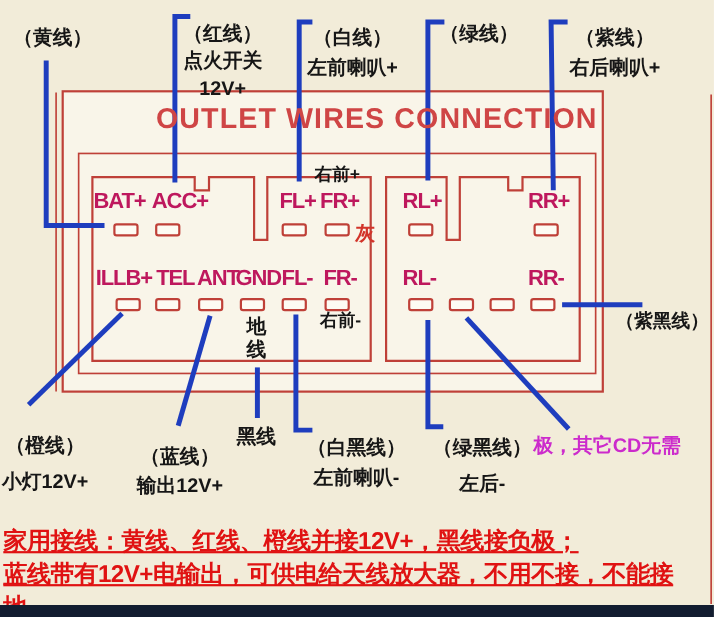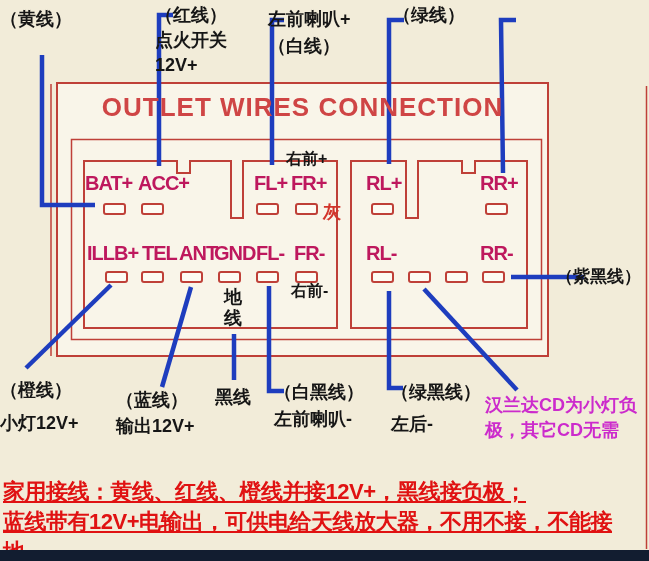--- a/index.html
+++ b/index.html
@@ -4,30 +4,30 @@
 <style>
   html,body{margin:0;padding:0;}
   body{font-family:"Liberation Sans","DejaVu Sans",sans-serif;}
   .stage{
     position:relative;width:649px;height:561px;overflow:hidden;
     background:#f2ecd9;
   }
   .stage svg{position:absolute;left:0;top:0;}
   .abs{position:absolute;white-space:nowrap;}
   .cjk{font-weight:bold;color:#161616;font-size:18px;}
-  .center{text-align:left;}
+  .center{text-align:center;margin-top:15px;}
   .lh27 div{line-height:27px;}
   .lh25 div{line-height:25px;}
   .pin-lbl{
     position:absolute;font-weight:bold;color:#be185d;
     font-size:20px;letter-spacing:-1px;line-height:20px;
   }
   .title{
     position:absolute;left:57px;top:92px;width:491px;text-align:center;
-    font-size:26px;font-weight:bold;color:#cf4545;letter-spacing:1px;
+    font-size:26px;font-weight:bold;color:#cf4545;letter-spacing:1px;padding-left:40px;
   }
   .red-note{color:#d2342a;}
   .magenta{color:#cc2bcc;}
   .footer-line{
     position:absolute;left:3px;font-size:22px;font-weight:bold;
     color:#e01212;letter-spacing:-0.5px;text-decoration:underline;
   }
   .bottom-bar{
     position:absolute;left:0;top:550px;width:649px;height:11px;
     background:#121d30;
@@ -90,25 +90,29 @@
 
   <div class="abs cjk center lh27" style="left:0;top:6px;width:96px">
     <div>（黄线）</div>
   </div>
   <div class="abs cjk center lh25" style="left:155px;top:3px;width:95px">
     <div>（红线）</div>
     <div>点火开关</div>
     <div>12V+</div>
   </div>
   <div class="abs cjk center lh27" style="left:268px;top:6px;width:105px">
+    <div>（白线）</div>
     <div>左前喇叭+</div>
-    <div>（白线）</div>
   </div>
   <div class="abs cjk center lh27" style="left:393px;top:2px;width:85px">
     <div>（绿线）</div>
+  </div>
+  <div class="abs cjk center lh27" style="left:503px;top:6px;width:112px">
+    <div>（紫线）</div>
+    <div>右后喇叭+</div>
   </div>
 
   <div class="pin-lbl" style="left:85px;top:173px">BAT+</div>
   <div class="pin-lbl" style="left:138px;top:173px">ACC+</div>
   <div class="pin-lbl" style="left:254px;top:173px">FL+</div>
   <div class="pin-lbl" style="left:291px;top:173px">FR+</div>
   <div class="pin-lbl" style="left:366px;top:173px">RL+</div>
   <div class="pin-lbl" style="left:480px;top:173px">RR+</div>
 
   <div class="pin-lbl" style="left:87px;top:243px">ILLB+</div>
@@ -141,21 +145,20 @@
   <div class="abs cjk center" style="left:274px;top:379px;width:100px;line-height:27px">
     <div>（白黑线）</div>
     <div>左前喇叭-</div>
   </div>
   <div class="abs cjk center" style="left:391px;top:376px;width:95px;line-height:32px">
     <div>（绿黑线）</div>
     <div>左后-</div>
   </div>
 
   <div class="abs cjk magenta" style="left:485px;top:393px;width:162px;font-size:18px;line-height:25px">
-    <div>汉兰达CD为小灯负</div>
     <div>极，其它CD无需</div>
   </div>
 
   <div class="footer-line" style="top:477px">家用接线：黄线、红线、橙线并接12V+，黑线接负极；</div>
   <div class="footer-line" style="top:507px">蓝线带有12V+电输出，可供电给天线放大器，不用不接，不能接地。</div>
 
   <div class="bottom-bar"></div>
 
 </div>
 

